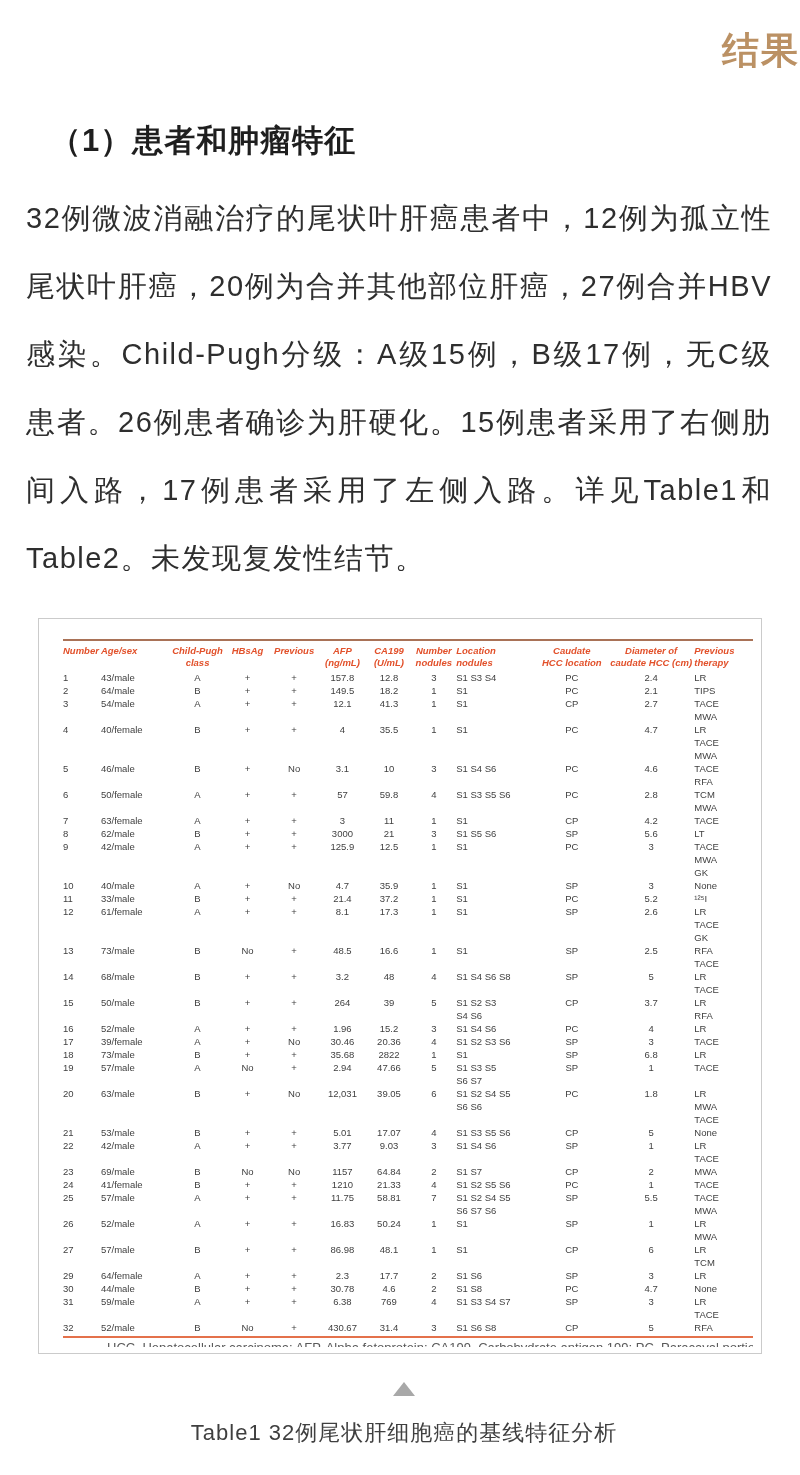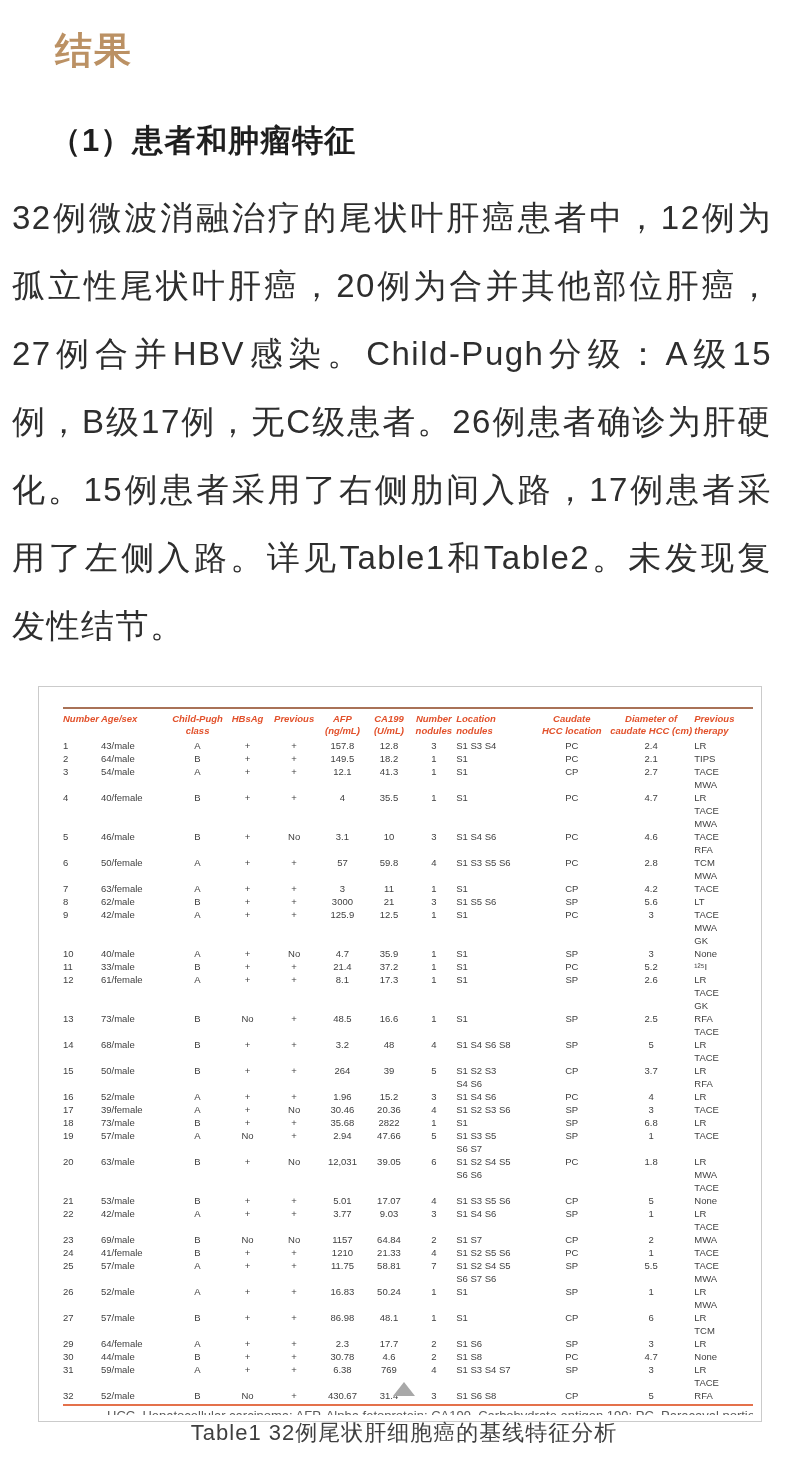--- a/index.html
+++ b/index.html
@@ -5,29 +5,29 @@
   * { margin:0; padding:0; box-sizing:border-box; }
   html,body { background:#ffffff; }
   body {
     width:800px; height:1475px; margin:0 auto; position:relative;
     font-family:"Liberation Sans","DejaVu Sans",sans-serif;
     overflow:hidden;
   }
   .section-title {
     margin:26px 0 0 55px;
     font-family:Liberation Sans, sans-serif;
-    font-size:37px; font-weight:bold; color:#bb9164; letter-spacing:2px;
+    font-size:37px; font-weight:bold; color:#bb9164; letter-spacing:2px;text-align:right;
   }
   .sub-heading {
     margin:44px 0 0 50px;
     font-size:31px; font-weight:bold; color:#1e1e1e; letter-spacing:1px;
   }
   .body-paragraph {
-    margin:22px 28px 0 12px;
-    font-size:33px; line-height:68px; color:#2e2e2e;
+    margin:22px 28px 0 26px;
+    font-size:29px; line-height:68px; color:#2e2e2e;
     text-align:justify; letter-spacing:1.5px;
   }
   .table-card {
     width:724px; margin:26px auto 0; background:#ffffff;
     border:1px solid #cbcbcb;
     padding:20px 8px 6px 24px;
   }
   .rule-top { border-top:2px solid #a97257; }
   table { width:100%; border-collapse:collapse; table-layout:fixed; }
   thead th {

